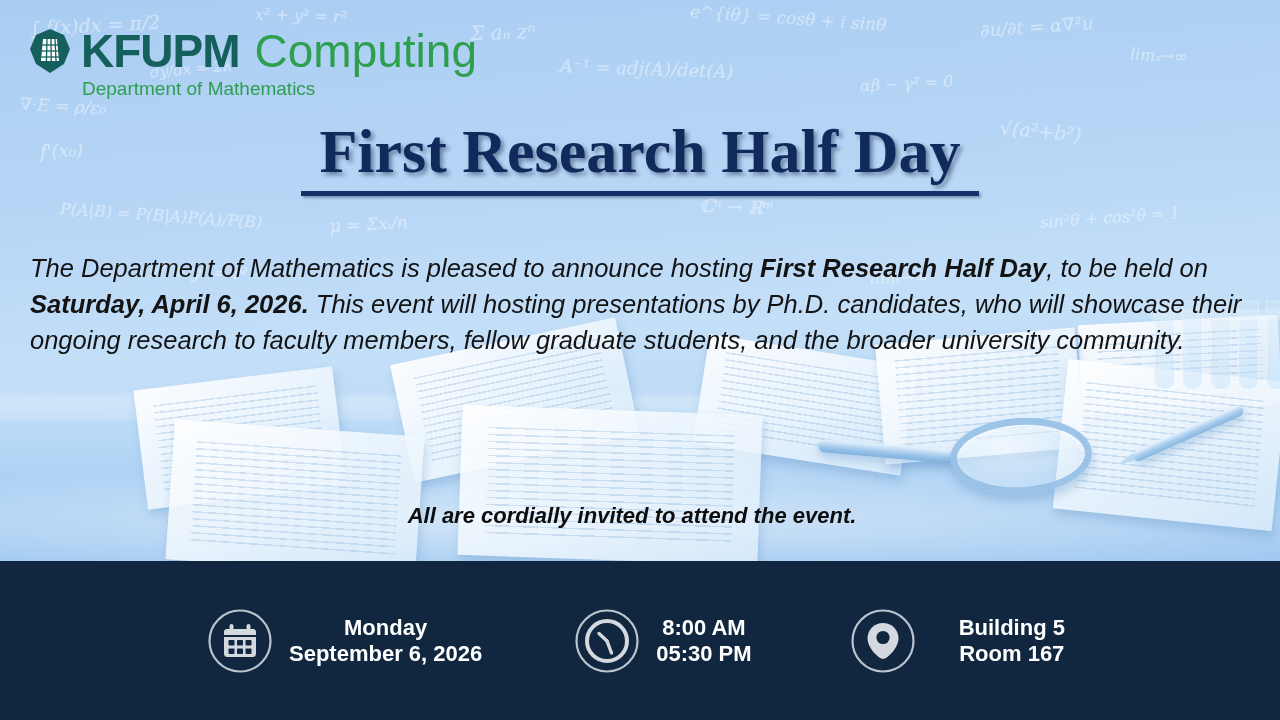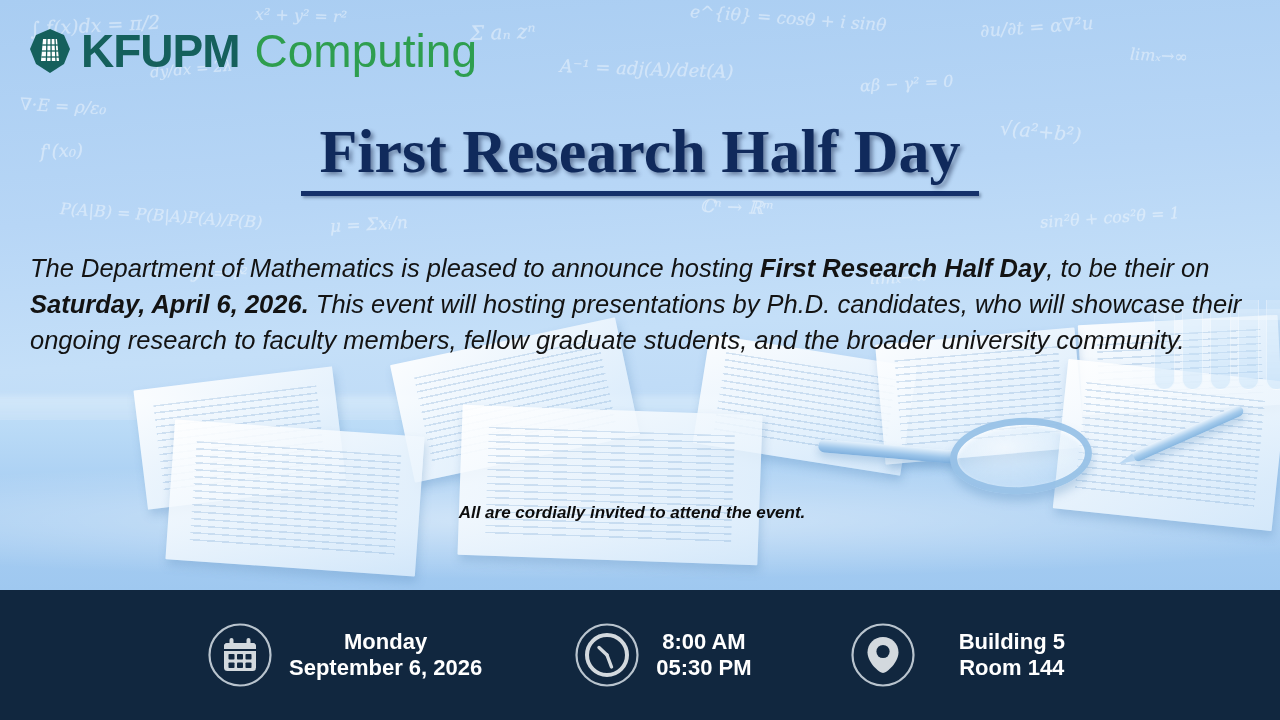--- a/index.html
+++ b/index.html
@@ -212,31 +212,31 @@
     color: #131313;
     text-align: left;
   }
   .body-text b { font-weight: 700; font-style: italic; }
 
   .cordial {
     position: absolute;
     left: 0; right: 16px;
     top: 503px;
     text-align: center;
-    font-size: 17px;
+    font-size: 22px;
     font-style: italic;
     font-weight: 700;
     color: #0d0d0d;
   }
 
   
   .footer {
     position: absolute;
     left: 0; right: 0; bottom: 0;
-    height: 130px;
+    height: 159px;
     background: #11273f;
     display: flex;
     align-items: center;
   }
   .foot-item {
     display: flex;
     align-items: center;
     gap: 16px;
     color: #ffffff;
   }
@@ -316,29 +316,30 @@
           <line x1="23" y1="11" x2="23.2" y2="33"></line>
           <line x1="27" y1="11" x2="28" y2="33"></line>
           <line x1="14.2" y1="17" x2="29.8" y2="17"></line>
           <line x1="13.8" y1="23" x2="30.4" y2="23"></line>
           <line x1="13.4" y1="29" x2="31" y2="29"></line>
         </g>
       </svg>
       <span class="logo-kfupm">KFUPM</span>
       <span class="logo-computing">Computing</span>
     </div>
+    <span class="logo-sub">Department of Mathematics</span>
   </div>
 
   <div class="title-wrap">
     <div class="title">First Research Half Day</div>
     <div class="title-rule"></div>
   </div>
 
   <div class="body-text">
-    <span>The Department of Mathematics is pleased to announce hosting </span><b>First Research Half Day</b><span>, to be their on </span><b>Saturday, April 6, 2026.</b><span> This event will hosting presentations by Ph.D. candidates, who will showcase their ongoing research to faculty members, fellow graduate students, and the broader university community.</span>
+    <span>The Department of Mathematics is pleased to announce hosting </span><b>First Research Half Day</b><span>, to be held on </span><b>Saturday, April 6, 2026.</b><span> This event will hosting presentations by Ph.D. candidates, who will showcase their ongoing research to faculty members, fellow graduate students, and the broader university community.</span>
   </div>
 
   <div class="cordial">All are cordially invited to attend the event.</div>
 
   <div class="footer">
 
     <div class="foot-item fi-1">
       <svg class="foot-icon" viewBox="0 0 66 66">
         <circle cx="33" cy="33" r="30.5" fill="none" stroke="#b9c4ce" stroke-width="2.2"></circle>
         <rect x="17" y="21" width="32" height="28" rx="3.5" fill="#d3d9de"></rect>
@@ -375,18 +376,18 @@
     </div>
 
     <div class="foot-item fi-3">
       <svg class="foot-icon" viewBox="0 0 66 66">
         <circle cx="33" cy="33" r="30.5" fill="none" stroke="#b9c4ce" stroke-width="2.2"></circle>
         <path d="M33 15 C24.2 15 17.5 21.7 17.5 30.3 C17.5 40.5 29.2 51 33 51 C36.8 51 48.5 40.5 48.5 30.3 C48.5 21.7 41.8 15 33 15 Z" fill="#d3d9de"></path>
         <circle cx="33" cy="29.5" r="6.6" fill="#11273f"></circle>
       </svg>
       <div class="foot-lines">
         <span>Building 5</span>
-        <span>Room 144</span>
+        <span>Room 167</span>
       </div>
     </div>
 
   </div>
 </div>
 
 </body></html>

